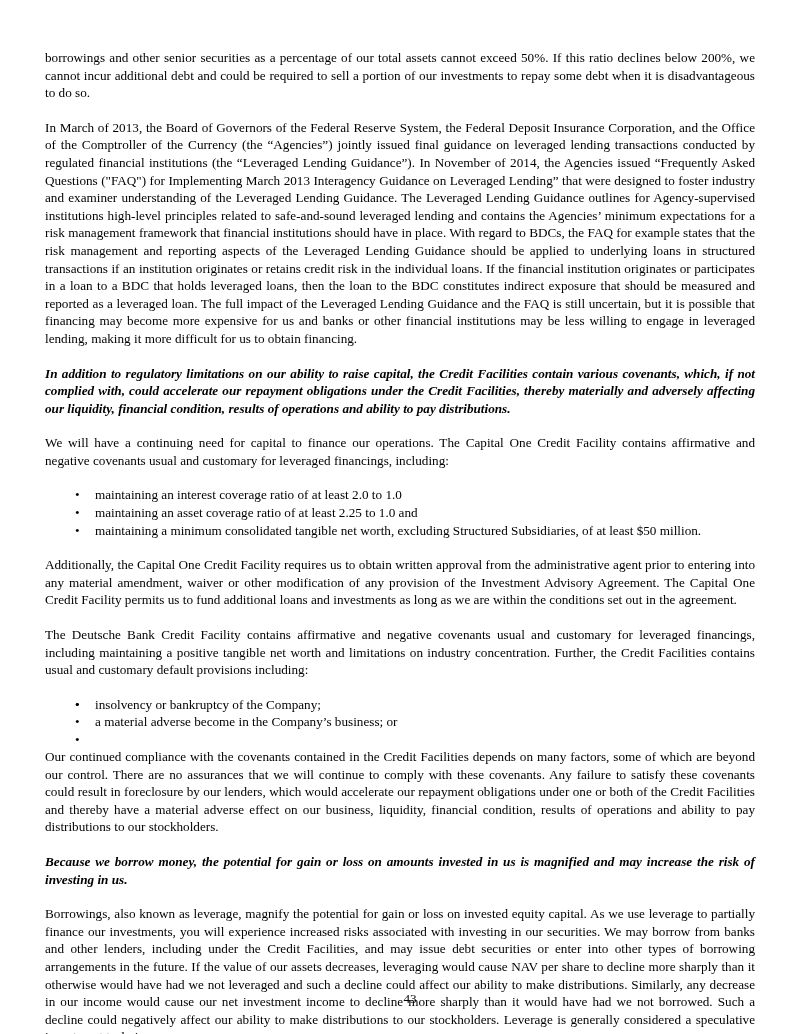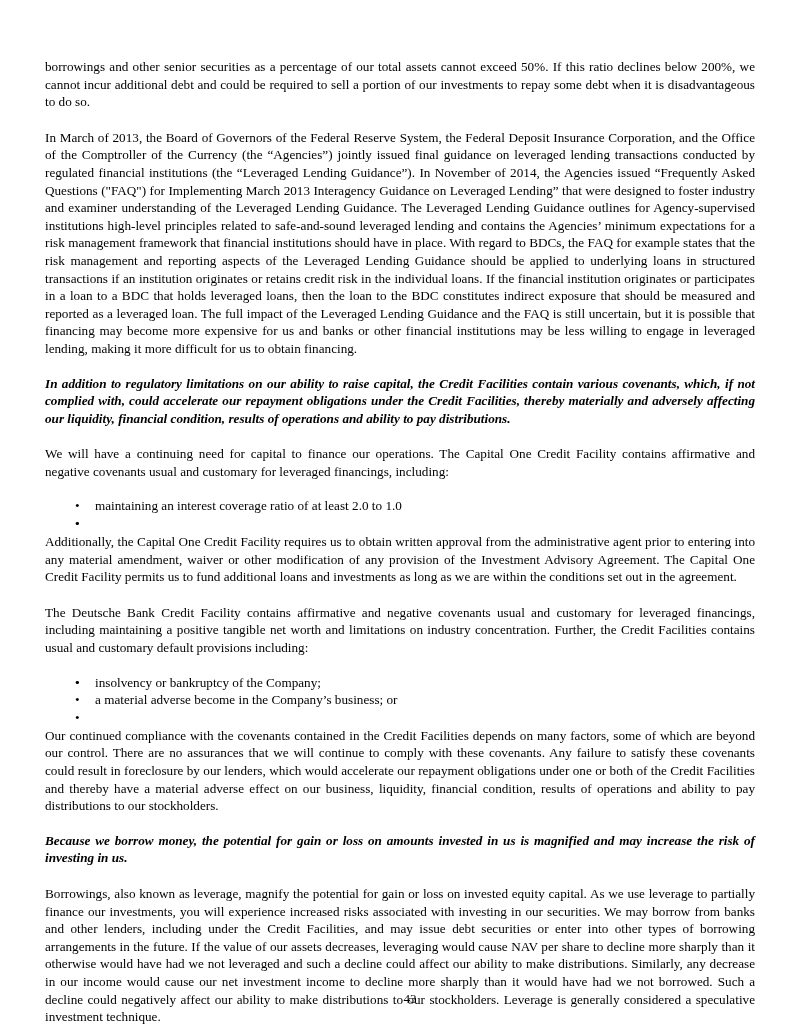--- a/index.html
+++ b/index.html
@@ -15,21 +15,21 @@
     box-sizing: border-box;
     padding: 40px 44px 0 45px;
     font-family: "Liberation Serif", "DejaVu Serif", serif;
     font-size: 13.2px;
     line-height: 17.6px;
     color: #000000;
     overflow: hidden;
   }
   .para {
     text-align: justify;
-    margin: 18px 0 17px 0;
+    margin: 9px 0 17px 0;
   }
   .heading {
     text-align: justify;
     font-weight: bold;
     font-style: italic;
     margin: 0 0 17px 0;
   }
   .bullet-list {
     margin: 0 0 17px 0;
   }
@@ -66,23 +66,25 @@
 
   <p class="para">We will have a continuing need for capital to finance our operations. The Capital One Credit Facility contains affirmative and negative covenants usual and customary for leveraged financings, including:</p>
 
   <div class="bullet-list">
     <div class="bullet-item">
       <span class="bullet">•</span>
       <span>maintaining an interest coverage ratio of at least 2.0 to 1.0</span>
     </div>
     <div class="bullet-item">
       <span class="bullet">•</span>
+      <span>maintaining an asset coverage ratio of at least 2.25 to 1.0 and</span>
     </div>
     <div class="bullet-item">
       <span class="bullet">•</span>
+      <span>maintaining a minimum consolidated tangible net worth, excluding Structured Subsidiaries, of at least $50 million.</span>
     </div>
   </div>
 
   <p class="para">Additionally, the Capital One Credit Facility requires us to obtain written approval from the administrative agent prior to entering into any material amendment, waiver or other modification of any provision of the Investment Advisory Agreement. The Capital One Credit Facility permits us to fund additional loans and investments as long as we are within the conditions set out in the agreement.</p>
 
   <p class="para">The Deutsche Bank Credit Facility contains affirmative and negative covenants usual and customary for leveraged financings, including maintaining a positive tangible net worth and limitations on industry concentration. Further, the Credit Facilities contains usual and customary default provisions including:</p>
 
   <div class="bullet-list">
     <div class="bullet-item">
       <span class="bullet">•</span>

